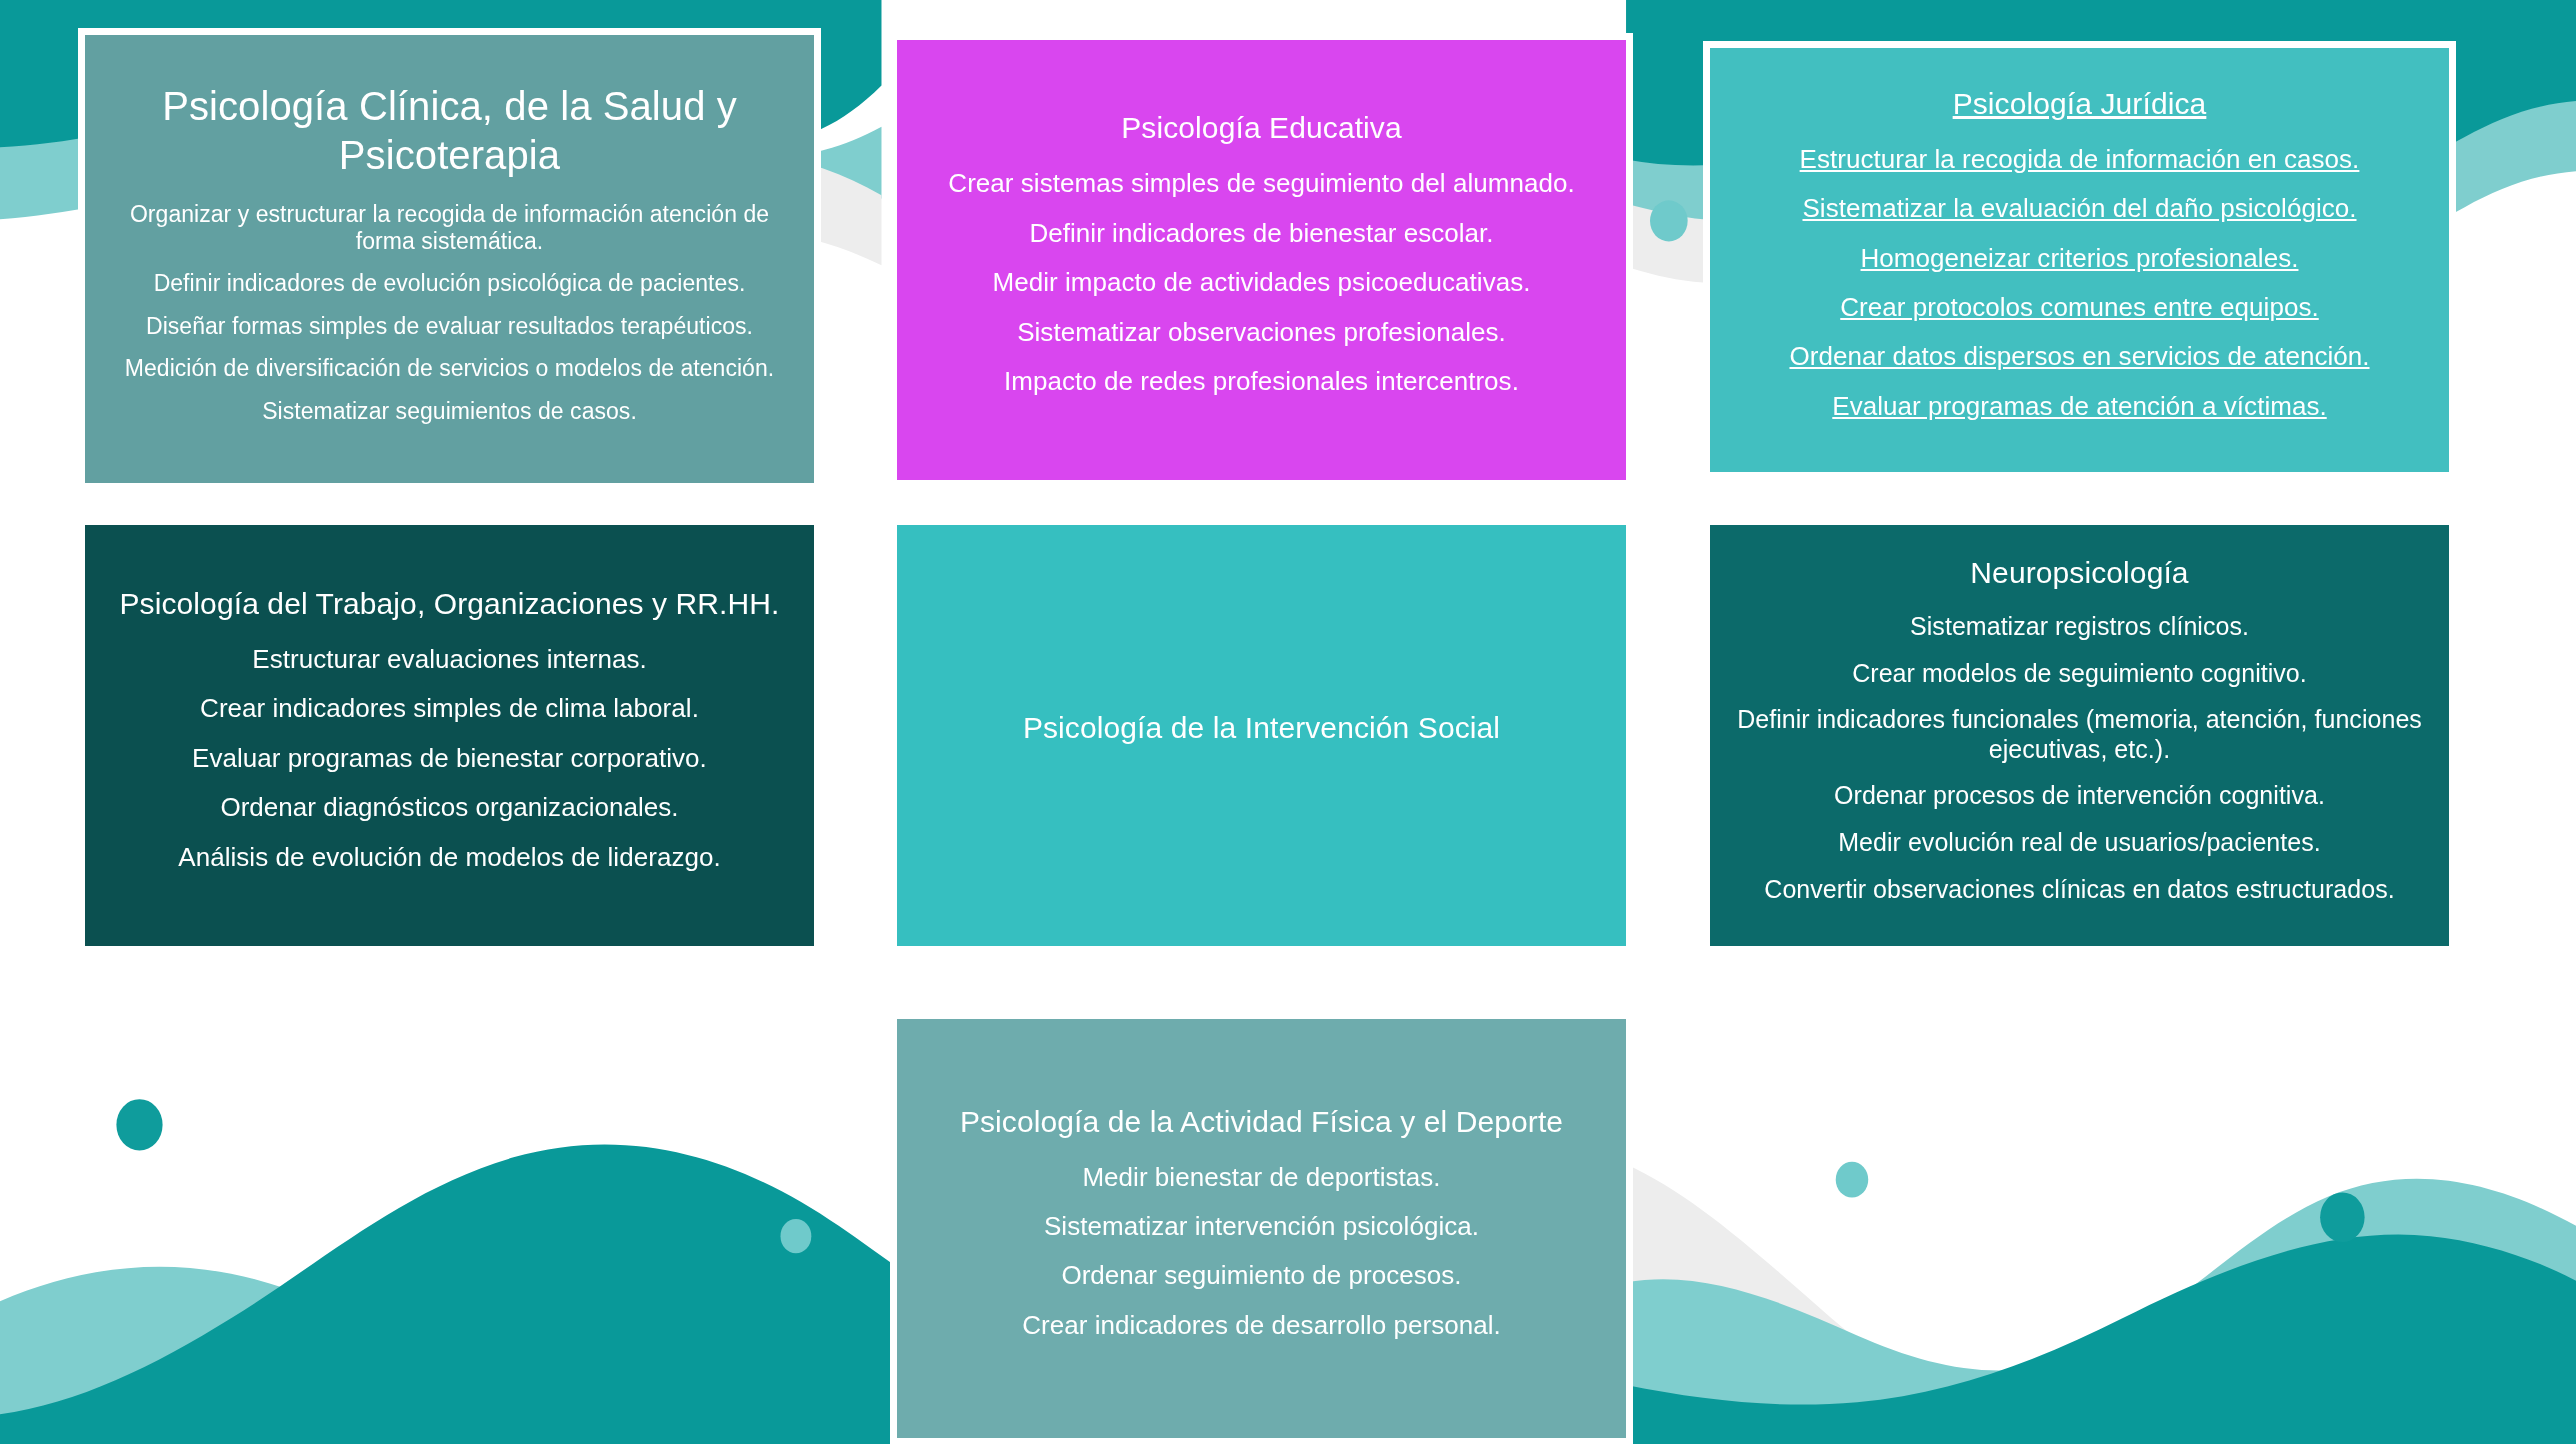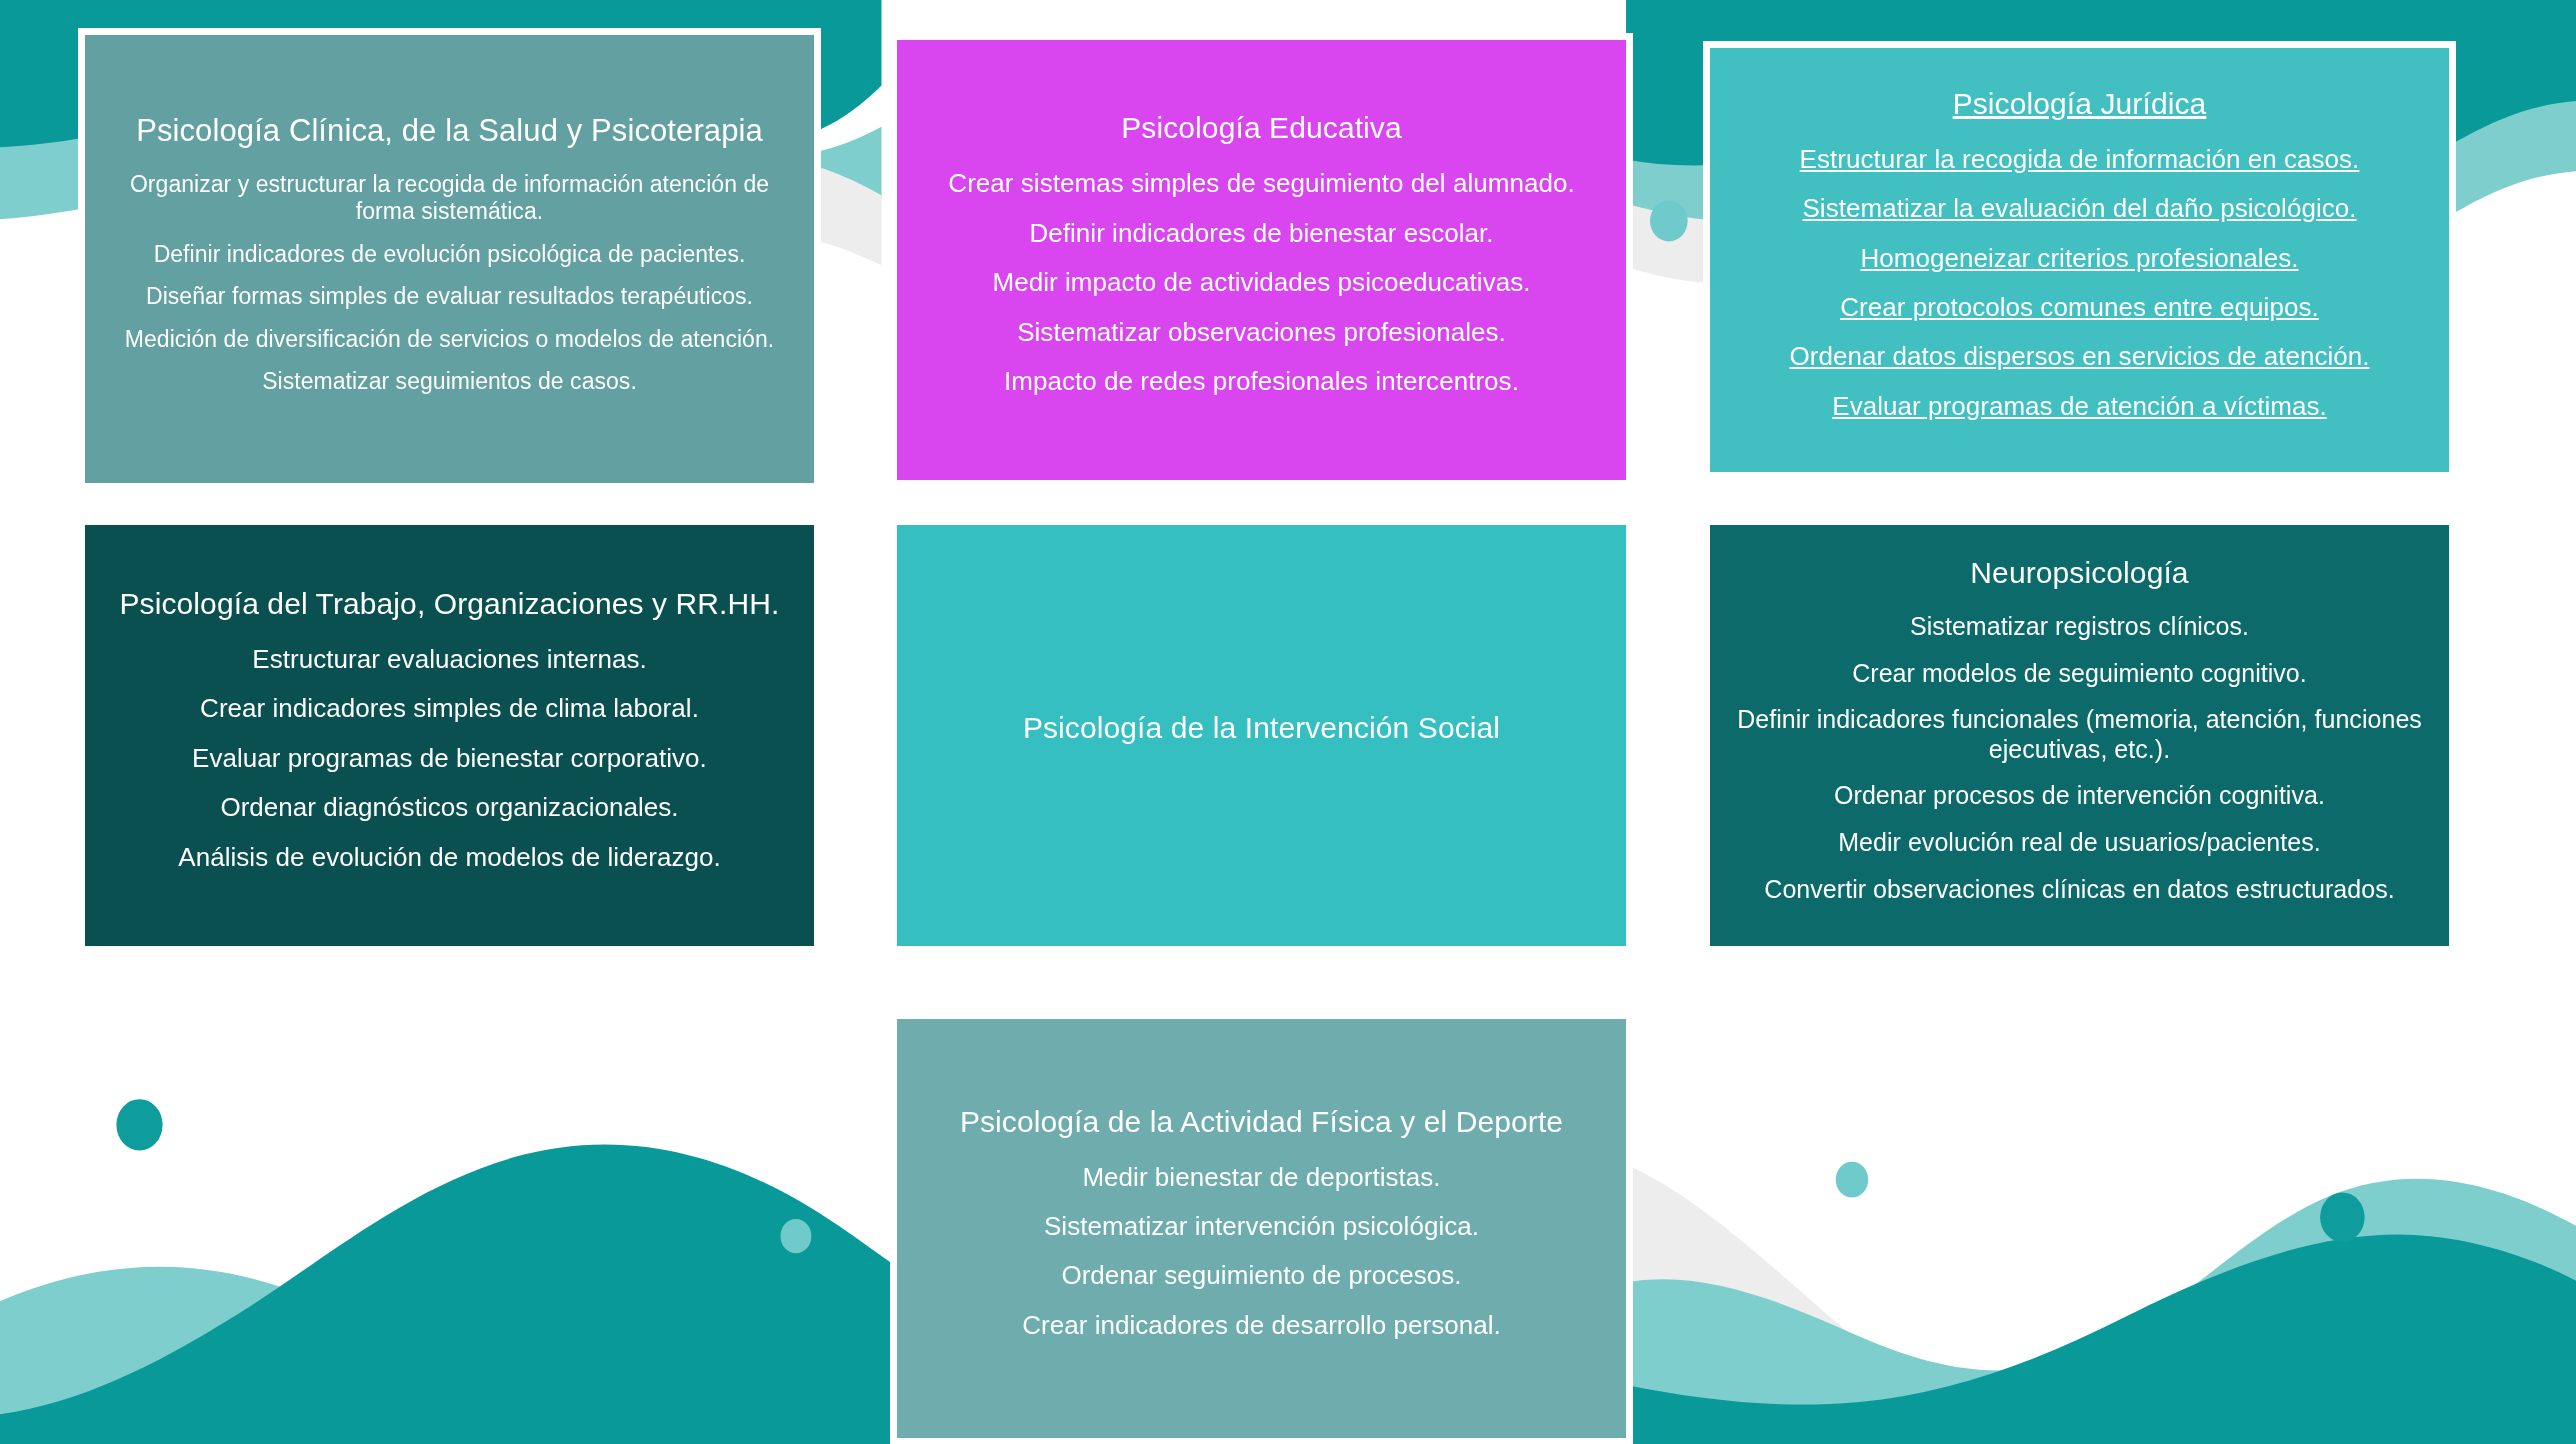--- a/index.html
+++ b/index.html
@@ -70,21 +70,21 @@
   #card-2{left:1703px;top:41px;   width:753px; height:438px;  background:#42BFC0;text-decoration:underline;}
 
   #card-3{left:78px;  top:518px;  width:743px; height:435px;  background:#0B5050;}
   #card-4{left:890px;top:518px;  width:743px; height:435px;  background:#36BFC0;}
   #card-5{left:1703px;top:518px;  width:753px; height:435px;  background:#0C6A6A;}
 
   #card-6{left:890px;top:1012px; width:743px; height:433px;  background:#6EACAD;}
 
   
   #card-0 .card-line{font-size:23px;margin:7.7px 0;}
-  #card-0 .card-title{font-size:31px;margin-bottom:13.7px;}
+  #card-0 .card-title{font-size:40px;margin-bottom:13.7px;}
   #card-5 .card-line{font-size:25px;margin:8.6px 0;}
   #card-2 .card-line{font-size:26px;margin:9.4px 0;}
 </style>
 </head>
 <body>
 
 <div id="stage">
 
   <svg id="bg" viewBox="0 0 3010 1688" preserveAspectRatio="none" aria-hidden="true">
 

